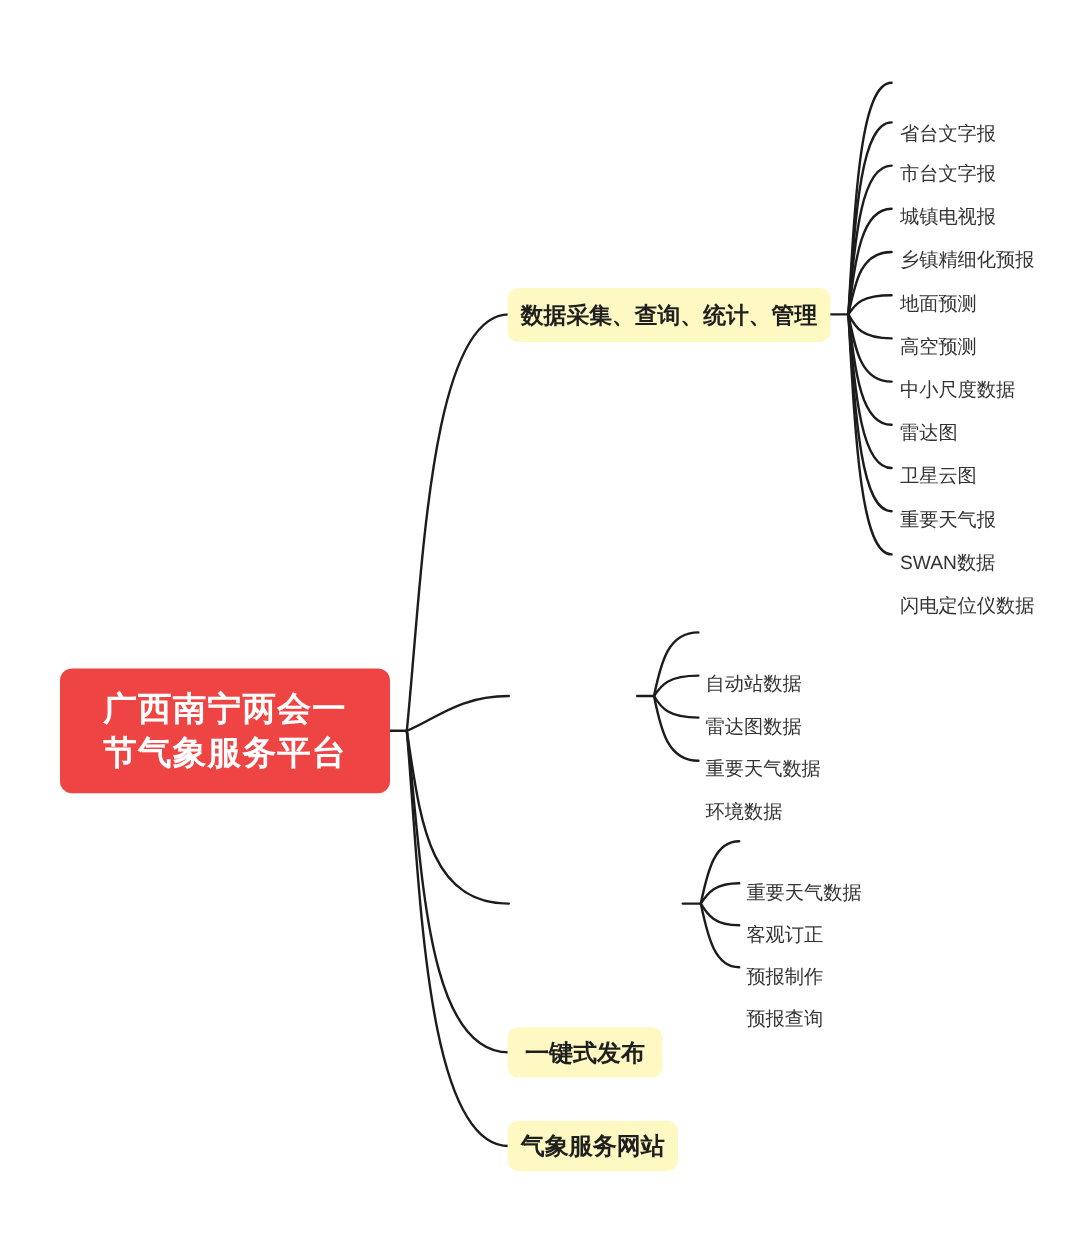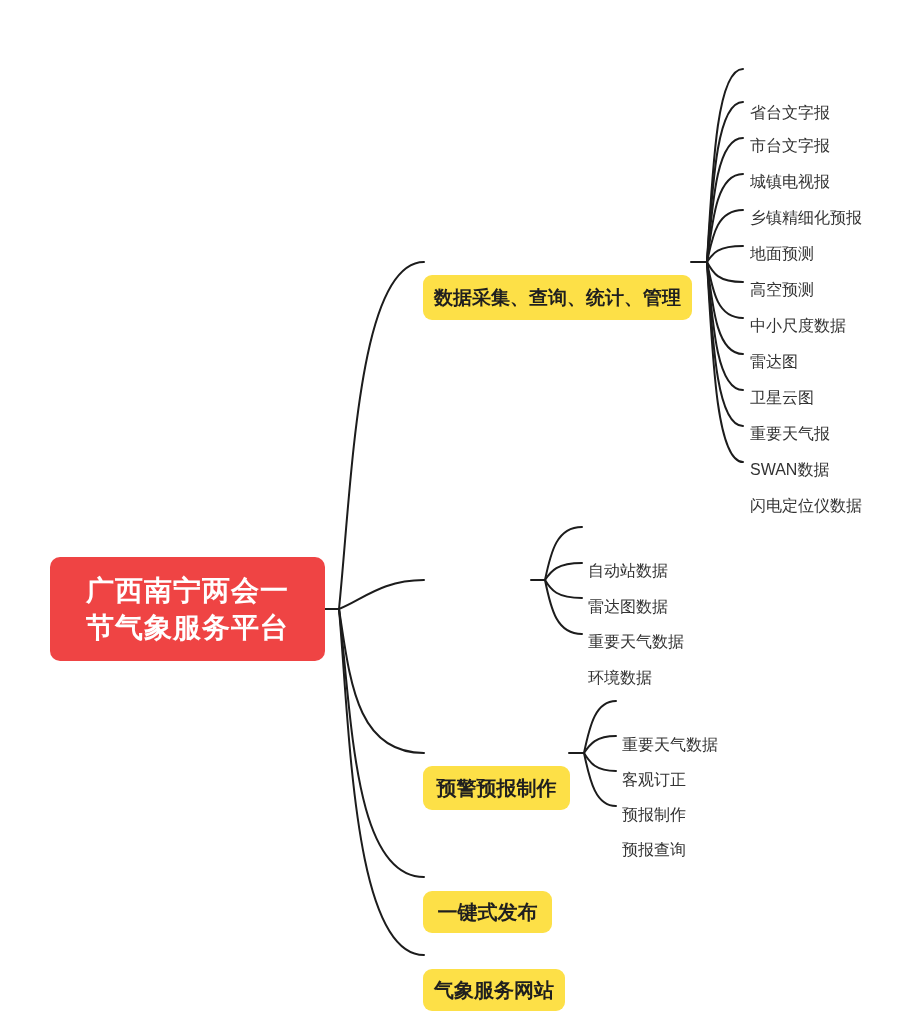--- a/index.html
+++ b/index.html
@@ -42,30 +42,29 @@
     justify-content: center;
     color: #ffffff;
     font-size: 28px;
     font-weight: bold;
     line-height: 37px;
     letter-spacing: 1px;
     box-sizing: border-box;
   }
   .branch-node {
     position: absolute;
-    background: #fde047;
+    background: #fef9c3;
     border-radius: 9px;
     display: flex;
     align-items: center;
     justify-content: center;
     color: #1f1f1f;
     font-weight: bold;
     box-sizing: border-box;
     white-space: nowrap;
-    margin-top: 35px;
   }
   .b1 { left: 423px; top: 240px; width: 269px; height: 45px; font-size: 19px; }
   .b2 { left: 423px; top: 558px; width: 108px; height: 44px; font-size: 20px; }
   .b3 { left: 423px; top: 731px; width: 147px; height: 44px; font-size: 20px; }
   .b4 { left: 423px; top: 856px; width: 129px; height: 42px; font-size: 20px; }
   .b5 { left: 423px; top: 934px; width: 142px; height: 42px; font-size: 20px; }
   .leaf-node {
     position: absolute;
     height: 22px;
     line-height: 22px;
@@ -118,21 +117,20 @@
     <path d="M584,753 C590,763 596,771 616,771"></path>
     <path d="M584,753 C590,782 596,806 616,806"></path>
   </svg>
 
   <div class="root-node">
     <div>广西南宁两会一</div>
     <div>节气象服务平台</div>
   </div>
 
   <div class="branch-node b1">数据采集、查询、统计、管理</div>
-  <div class="branch-node b3">预警预报制作</div>
   <div class="branch-node b4">一键式发布</div>
   <div class="branch-node b5">气象服务网站</div>
 
   <div class="leaf-node g1" style="top:58px">省台文字报</div>
   <div class="leaf-node g1" style="top:91px">市台文字报</div>
   <div class="leaf-node g1" style="top:127px">城镇电视报</div>
   <div class="leaf-node g1" style="top:163px">乡镇精细化预报</div>
   <div class="leaf-node g1" style="top:199px">地面预测</div>
   <div class="leaf-node g1" style="top:235px">高空预测</div>
   <div class="leaf-node g1" style="top:271px">中小尺度数据</div>

